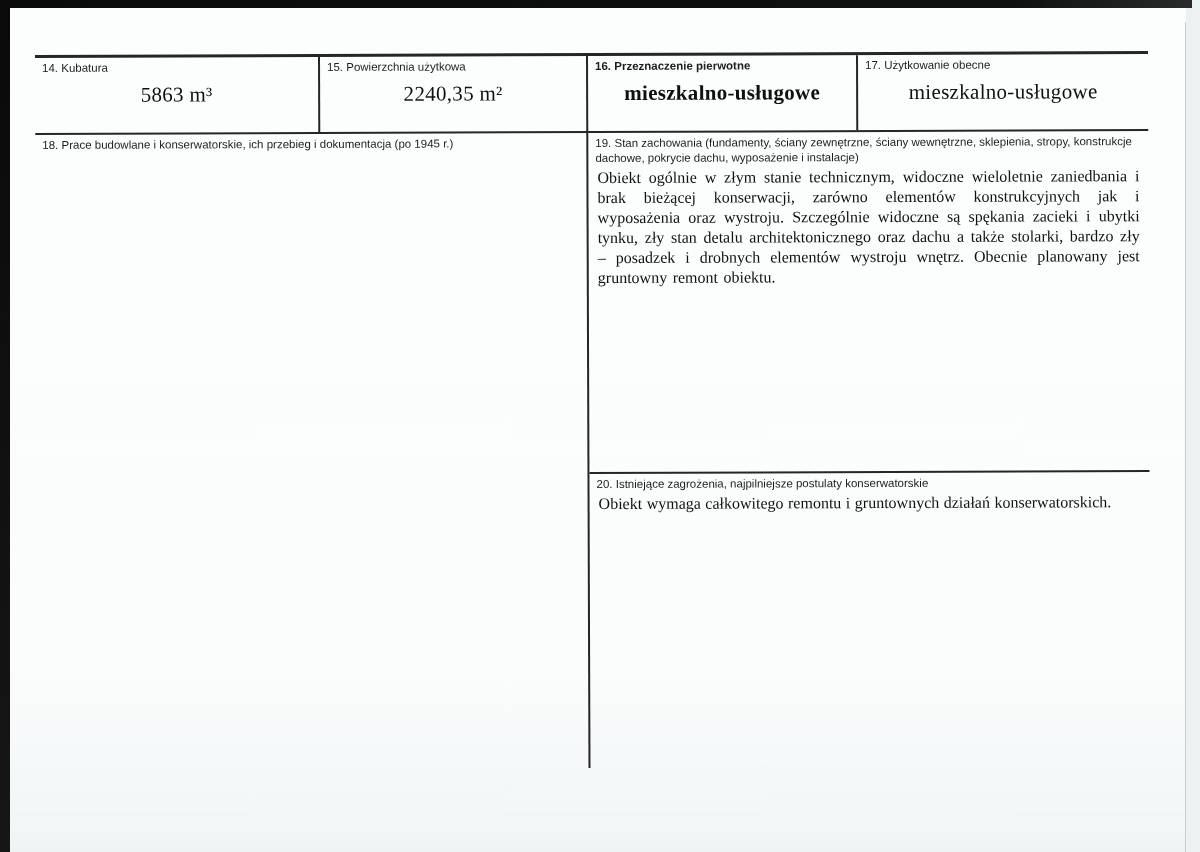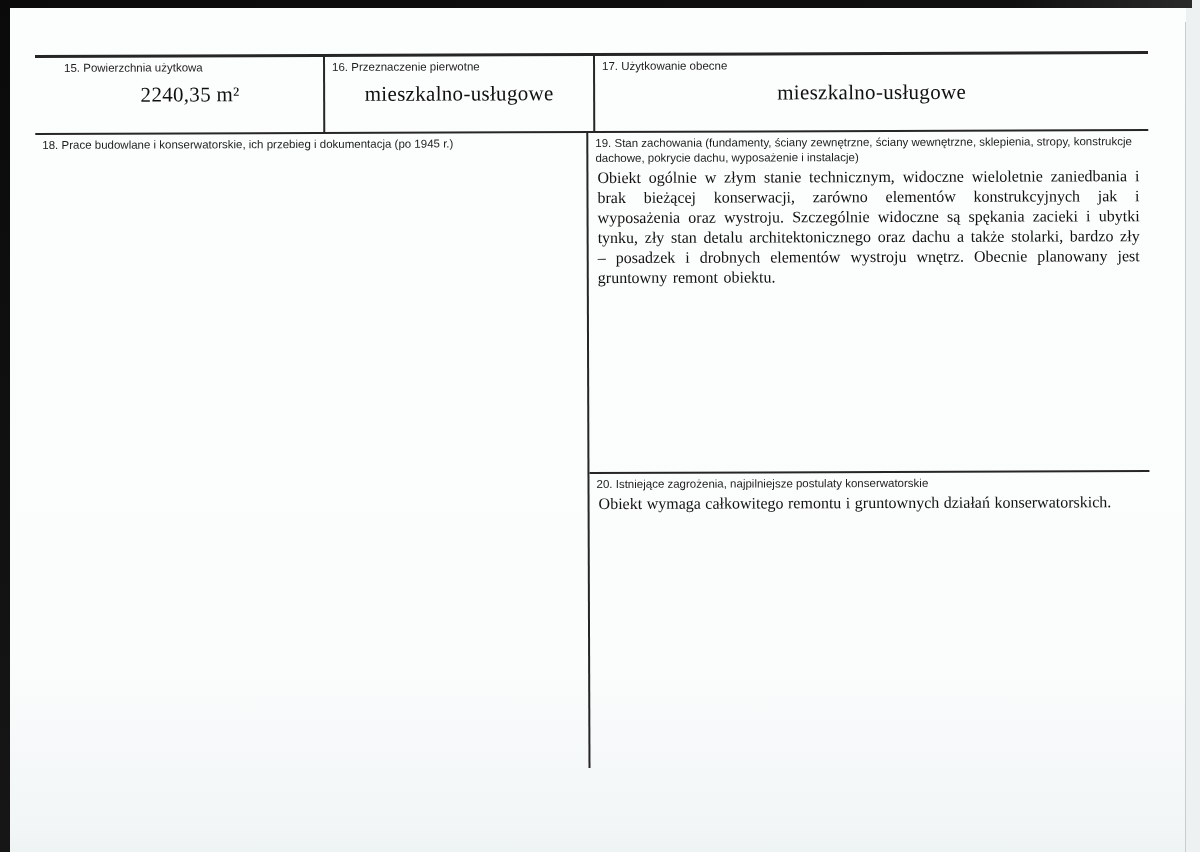--- a/index.html
+++ b/index.html
@@ -39,22 +39,22 @@
   }
   .row1 {
     display: flex;
     border-top: 3px solid #262626;
     border-bottom: 2px solid #262626;
     height: 75px;
     box-sizing: content-box;
   }
   .cell { box-sizing: border-box; }
   .c14 { width: 285px; border-right: 2px solid #262626; }
-  .c15 { width: 268px; border-right: 2px solid #262626; margin-left: 22px; }
-  .c16 { width: 270px; border-right: 2px solid #262626; }
+  .c15 { width: 268px; border-right: 2px solid #262626; }
+  .c16 { width: 270px; border-right: 2px solid #262626; font-weight: bold; }
   .c17 { flex: 1; }
   .lbl {
     font-size: 11.5px;
     line-height: 1.32;
     color: #1e1e1e;
     padding: 3px 7px 0 7px;
   }
   .val {
     font-family: "Liberation Serif", serif;
     font-size: 21px;
@@ -84,20 +84,24 @@
 
 <div class="scan">
   <div class="paper"></div>
   <div class="edge-top"></div>
   <div class="edge-left"></div>
   <div class="page-edge-right"></div>
 
   <div class="sheet">
 
     <div class="row1">
+      <div class="cell c14">
+        <div class="lbl">14. Kubatura</div>
+        <div class="val">5863 m³</div>
+      </div>
       <div class="cell c15">
         <div class="lbl">15. Powierzchnia użytkowa</div>
         <div class="val">2240,35 m²</div>
       </div>
       <div class="cell c16">
         <div class="lbl">16. Przeznaczenie pierwotne</div>
         <div class="val">mieszkalno-usługowe</div>
       </div>
       <div class="cell c17">
         <div class="lbl">17. Użytkowanie obecne</div>

